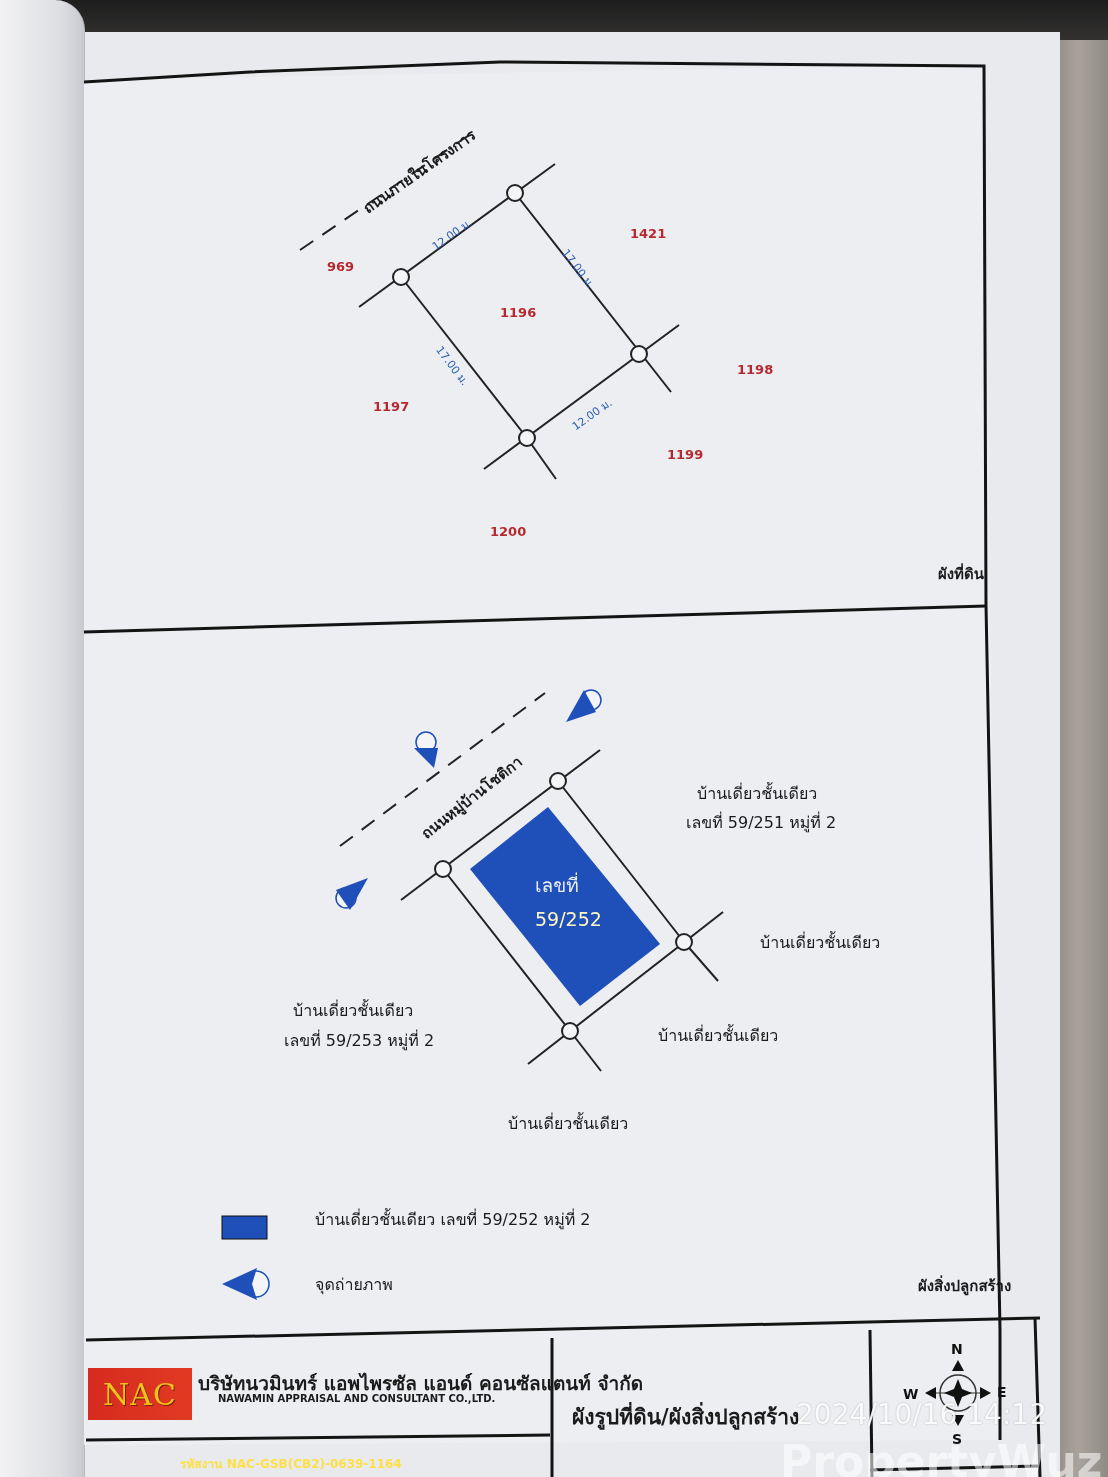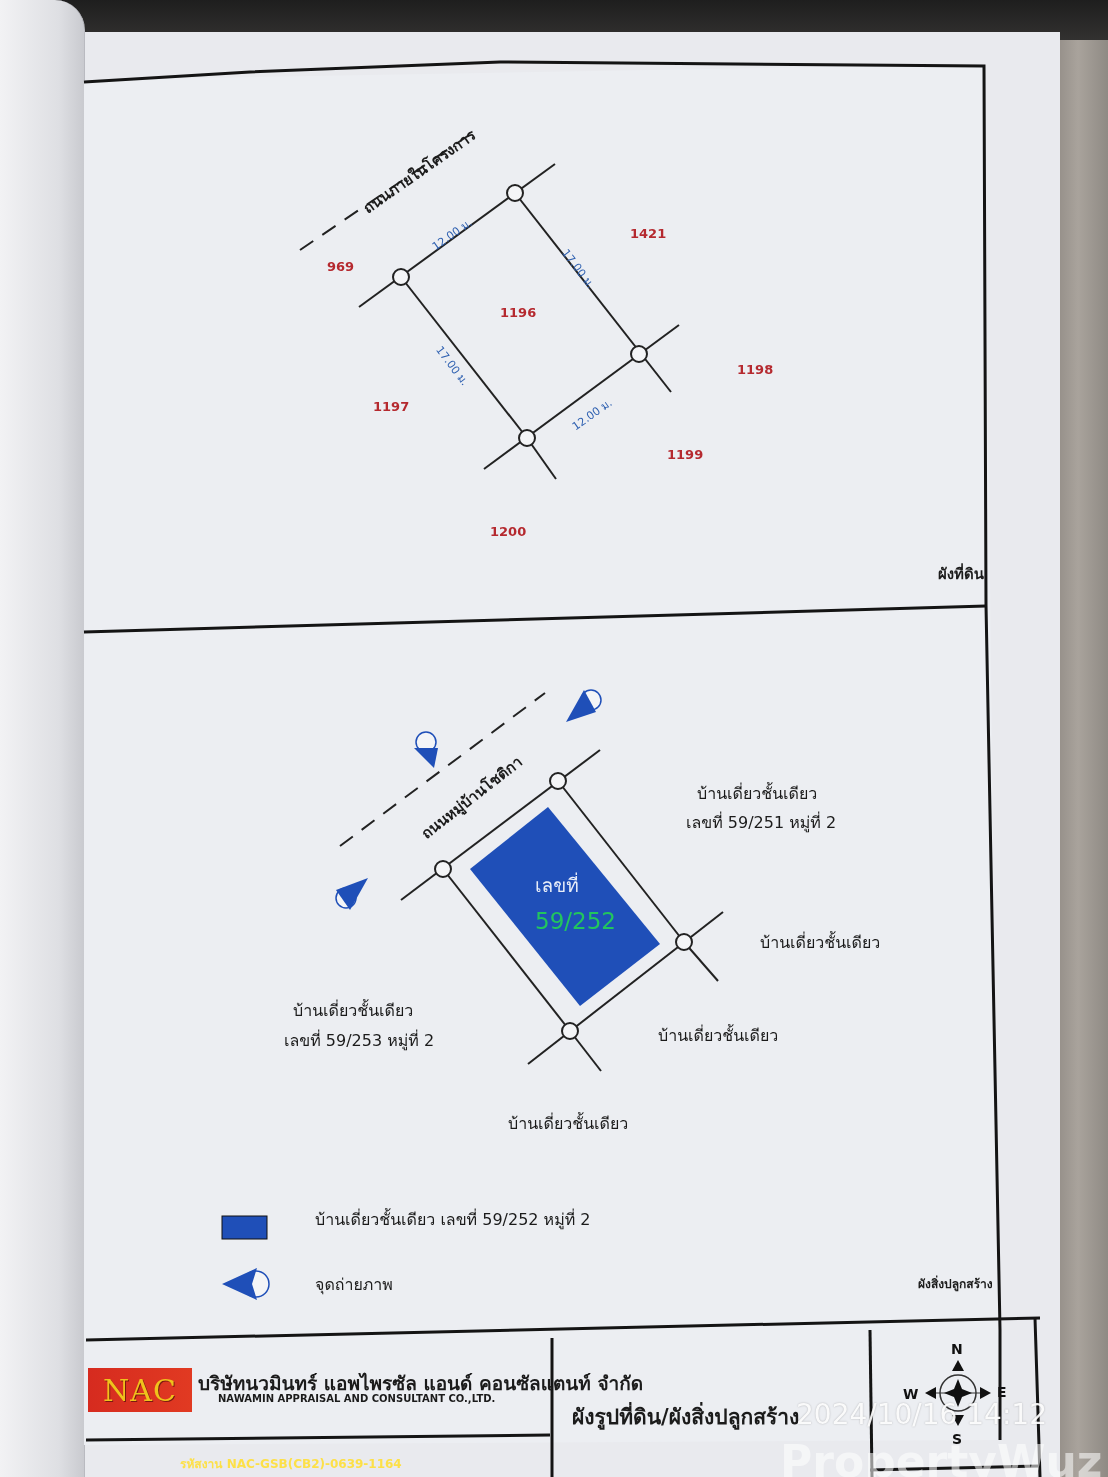--- a/index.html
+++ b/index.html
@@ -7,21 +7,21 @@
   .bg-top { position:absolute; left:0; top:0; width:1108px; height:60px; background:linear-gradient(#1e1e1e,#3c3b39); }
   .bg-right { position:absolute; right:0; top:40px; width:60px; height:1437px; background:linear-gradient(90deg,#8c8680,#a9a39c,#8f8a84); }
   .page { position:absolute; left:80px; top:32px; width:980px; height:1445px; background:#e9eaee; transform:skewX(0deg); }
   .left-page { position:absolute; left:0; top:0; width:84px; height:1477px; background:linear-gradient(90deg,#f2f2f4,#dedfe3 70%,#c9cacf); border-right:1px solid #b9bac0; border-radius:0 30px 0 0; }
   svg { position:absolute; left:0; top:0; }
   .lbl { position:absolute; white-space:nowrap; }
   .lot { color:#b5292f; font-weight:bold; font-size:13px; font-family:"DejaVu Sans", sans-serif; }
   .th { color:#1b1b1b; font-size:16px; font-family:"DejaVu Sans", sans-serif; }
   .thb { color:#1b1b1b; font-size:16px; font-weight:bold; font-family:"DejaVu Sans", sans-serif; }
   .dim { color:#2d5fb0; font-size:11px; font-family:"DejaVu Sans", sans-serif; }
-  .nac-logo { position:absolute; left:88px; top:1368px; width:104px; height:44px; background:linear-gradient(90deg,#d62b1f,#e13a22); display:flex; align-items:center; justify-content:center; }
+  .nac-logo { position:absolute; left:88px; top:1368px; width:104px; height:52px; background:linear-gradient(90deg,#d62b1f,#e13a22); display:flex; align-items:center; justify-content:center; }
   .nac-logo span { font-family:"DejaVu Serif", serif; font-size:30px; color:#f0c21c; letter-spacing:1px; text-shadow:1px 1px 0 #7a1a10; }
   .watermark-time { position:absolute; left:756px; top:1398px; color:rgba(255,255,255,0.92); font-size:28px; font-family:"DejaVu Sans", sans-serif; letter-spacing:0px; text-shadow:0 0 2px rgba(0,0,0,0.25);margin-left:40px; }
   .watermark-brand { position:absolute; left:780px; top:1436px; color:rgba(255,255,255,0.55); font-size:44px; font-weight:bold; font-family:"DejaVu Sans", sans-serif; }
 </style>
 </head>
 <body>
 
 <div class="bg-top"></div>
 <div class="bg-right"></div>
 <div class="page"></div>
@@ -114,33 +114,33 @@
 <div class="lbl lot" style="left:630px;top:226px;">1421</div>
 <div class="lbl lot" style="left:500px;top:305px;">1196</div>
 <div class="lbl lot" style="left:373px;top:399px;">1197</div>
 <div class="lbl lot" style="left:737px;top:362px;">1198</div>
 <div class="lbl lot" style="left:623px;top:447px;margin-left:44px;">1199</div>
 <div class="lbl lot" style="left:490px;top:524px;">1200</div>
 <div class="lbl thb" style="left:938px;top:562px;font-size:15px;">ผังที่ดิน</div>
 
 <div class="lbl thb" style="left:416px;top:826px;font-size:15px;transform:rotate(-38deg);transform-origin:left top;">ถนนหมู่บ้านโชติกา</div>
 <div class="lbl" style="left:535px;top:870px;color:#e8edf8;font-size:19px;font-family:'DejaVu Sans',sans-serif;">เลขที่</div>
-<div class="lbl" style="left:535px;top:908px;color:#22c55e;font-size:23px;font-family:'DejaVu Sans',sans-serif;">59/252</div>
+<div class="lbl" style="left:535px;top:908px;color:#fef9c3;font-size:19px;font-family:'DejaVu Sans',sans-serif;">59/252</div>
 
 <div class="lbl th" style="left:697px;top:781px;">บ้านเดี่ยวชั้นเดียว</div>
 <div class="lbl th" style="left:686px;top:810px;">เลขที่ 59/251 หมู่ที่ 2</div>
 <div class="lbl th" style="left:760px;top:930px;">บ้านเดี่ยวชั้นเดียว</div>
 <div class="lbl th" style="left:658px;top:1023px;">บ้านเดี่ยวชั้นเดียว</div>
 <div class="lbl th" style="left:293px;top:998px;">บ้านเดี่ยวชั้นเดียว</div>
 <div class="lbl th" style="left:284px;top:1028px;">เลขที่ 59/253 หมู่ที่ 2</div>
 <div class="lbl th" style="left:508px;top:1111px;">บ้านเดี่ยวชั้นเดียว</div>
 
 <div class="lbl th" style="left:315px;top:1207px;">บ้านเดี่ยวชั้นเดียว เลขที่ 59/252 หมู่ที่ 2</div>
 <div class="lbl th" style="left:315px;top:1272px;">จุดถ่ายภาพ</div>
-<div class="lbl thb" style="left:918px;top:1274px;font-size:12px;">ผังสิ่งปลูกสร้าง</div>
+<div class="lbl thb" style="left:918px;top:1274px;font-size:15px;">ผังสิ่งปลูกสร้าง</div>
 
 <div class="nac-logo">
     <span>NAC</span>
   </div>
 <div class="lbl thb" style="left:198px;top:1368px;font-size:19px;">บริษัทนวมินทร์ แอพไพรซัล แอนด์ คอนซัลแตนท์ จำกัด</div>
 <div class="lbl" style="left:218px;top:1393px;font-size:10px;font-weight:bold;color:#1b1b1b;">NAWAMIN APPRAISAL AND CONSULTANT CO.,LTD.</div>
 <div class="lbl" style="left:180px;top:1454px;font-size:12px;font-weight:bold;color:#fde047;">รหัสงาน  NAC-GSB(CB2)-0639-1164</div>
 <div class="lbl thb" style="left:572px;top:1400px;font-size:21px;">ผังรูปที่ดิน/ผังสิ่งปลูกสร้าง</div>
 
 <div class="lbl" style="left:951px;top:1341px;font-weight:bold;font-size:14px;color:#111;">N</div>

